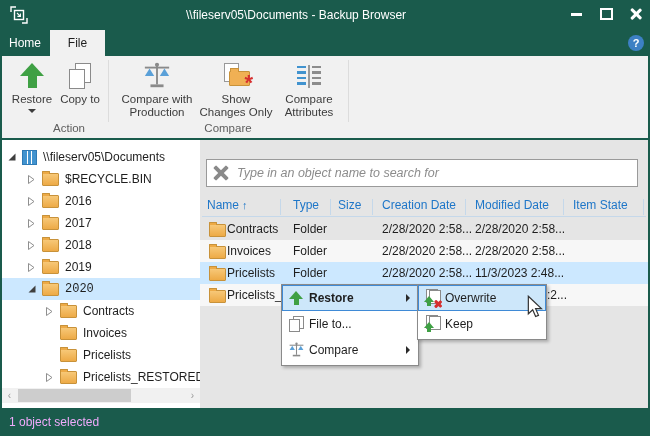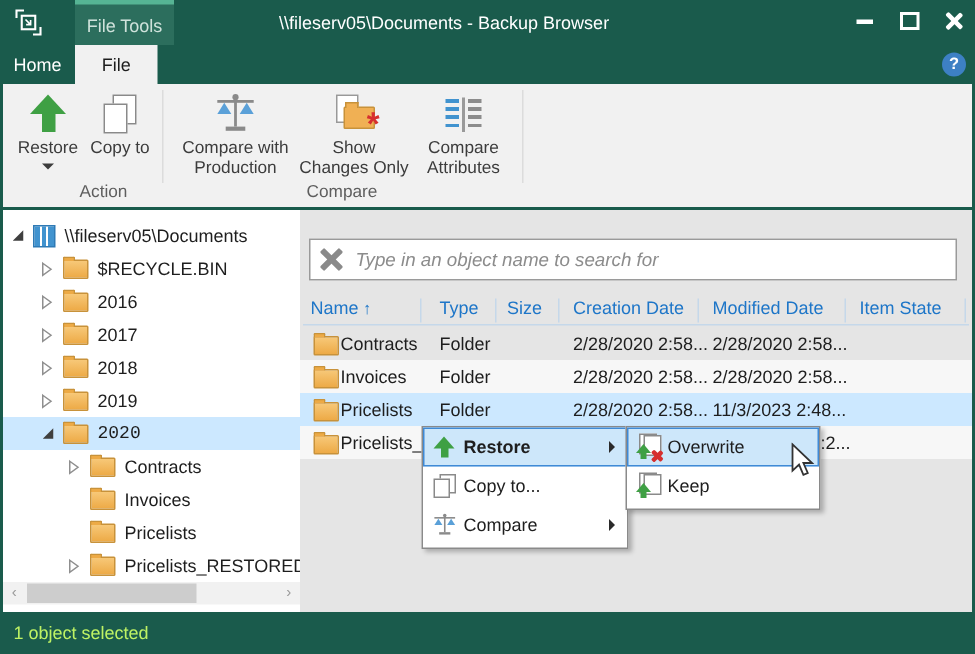--- a/index.html
+++ b/index.html
@@ -143,35 +143,34 @@
   .mi.hl{background:#cde7fa;border:1px solid #3f8ad6;}
   .mic{width:26px;flex:0 0 26px;display:flex;justify-content:center;align-items:center;}
   .mil{flex:1;} .mil.b{font-weight:bold;}
   .tri-r{width:0;height:0;border-left:4px solid #2a2a2a;border-top:4px solid transparent;
          border-bottom:4px solid transparent;margin-right:7px;}
 
   .cursor{position:absolute;left:527px;top:295px;z-index:200;}
 
   
   .statusbar{position:absolute;left:0;top:408px;width:650px;height:28px;background:#1a5b4c;
-             color:#bef264;font-size:12px;line-height:28px;padding-left:9px;box-sizing:border-box;}
+             color:#f0abfc;font-size:12px;line-height:28px;padding-left:9px;box-sizing:border-box;}
 
   .scales-sm{width:17px;height:16px;}
 </style>
 </head>
 <body>
 
 <div class="titlebar">
   <svg class="appicon" viewBox="0 0 20 20">
     <rect x="5.5" y="5.5" width="9" height="9" fill="none" stroke="#fff" stroke-width="1.4"></rect>
     <path d="M2 7 V2 h5" fill="none" stroke="#fff" stroke-width="1.4"></path>
     <path d="M13 18 h5 v-5" fill="none" stroke="#fff" stroke-width="1.4"></path>
     <path d="M8 8 l3.2 3.2 M11.4 8.4 v3 h-3" stroke="#fff" stroke-width="1.1" fill="none"></path>
   </svg>
-  <div class="ft-tab">File Tools</div>
   <div class="title">\\fileserv05\Documents - Backup Browser</div>
   <div class="winbtn btn-min" style="left:562px;">
       <span></span>
     </div>
   <div class="winbtn btn-max" style="left:592px;">
       <span></span>
     </div>
   <div class="winbtn" style="left:622px;">
       <span class="xb x-close"></span>
     </div>
@@ -401,21 +400,21 @@
     <span class="mic">
         <span class="up-arrow ua-sm"></span>
       </span>
     <span class="mil b">Restore</span>
     <span class="tri-r"></span>
   </div>
   <div class="mi">
     <span class="mic">
         <span class="pages pg-sm"></span>
       </span>
-    <span class="mil">Copy to...</span>
+    <span class="mil">File to...</span>
   </div>
   <div class="mi">
     <span class="mic">
       <svg class="scales-sm" viewBox="0 0 32 30">
         <rect x="15" y="2" width="2" height="22" fill="#8a8a8a"></rect>
         <rect x="3" y="5" width="26" height="2" fill="#8a8a8a"></rect>
         <circle cx="16" cy="3" r="2.2" fill="#8a8a8a"></circle>
         <path d="M8 7 L3 15 L13 15 Z" fill="#5aa0d8"></path>
         <path d="M24 7 L19 15 L29 15 Z" fill="#5aa0d8"></path>
         <rect x="9" y="24" width="14" height="3" fill="#8a8a8a"></rect>

